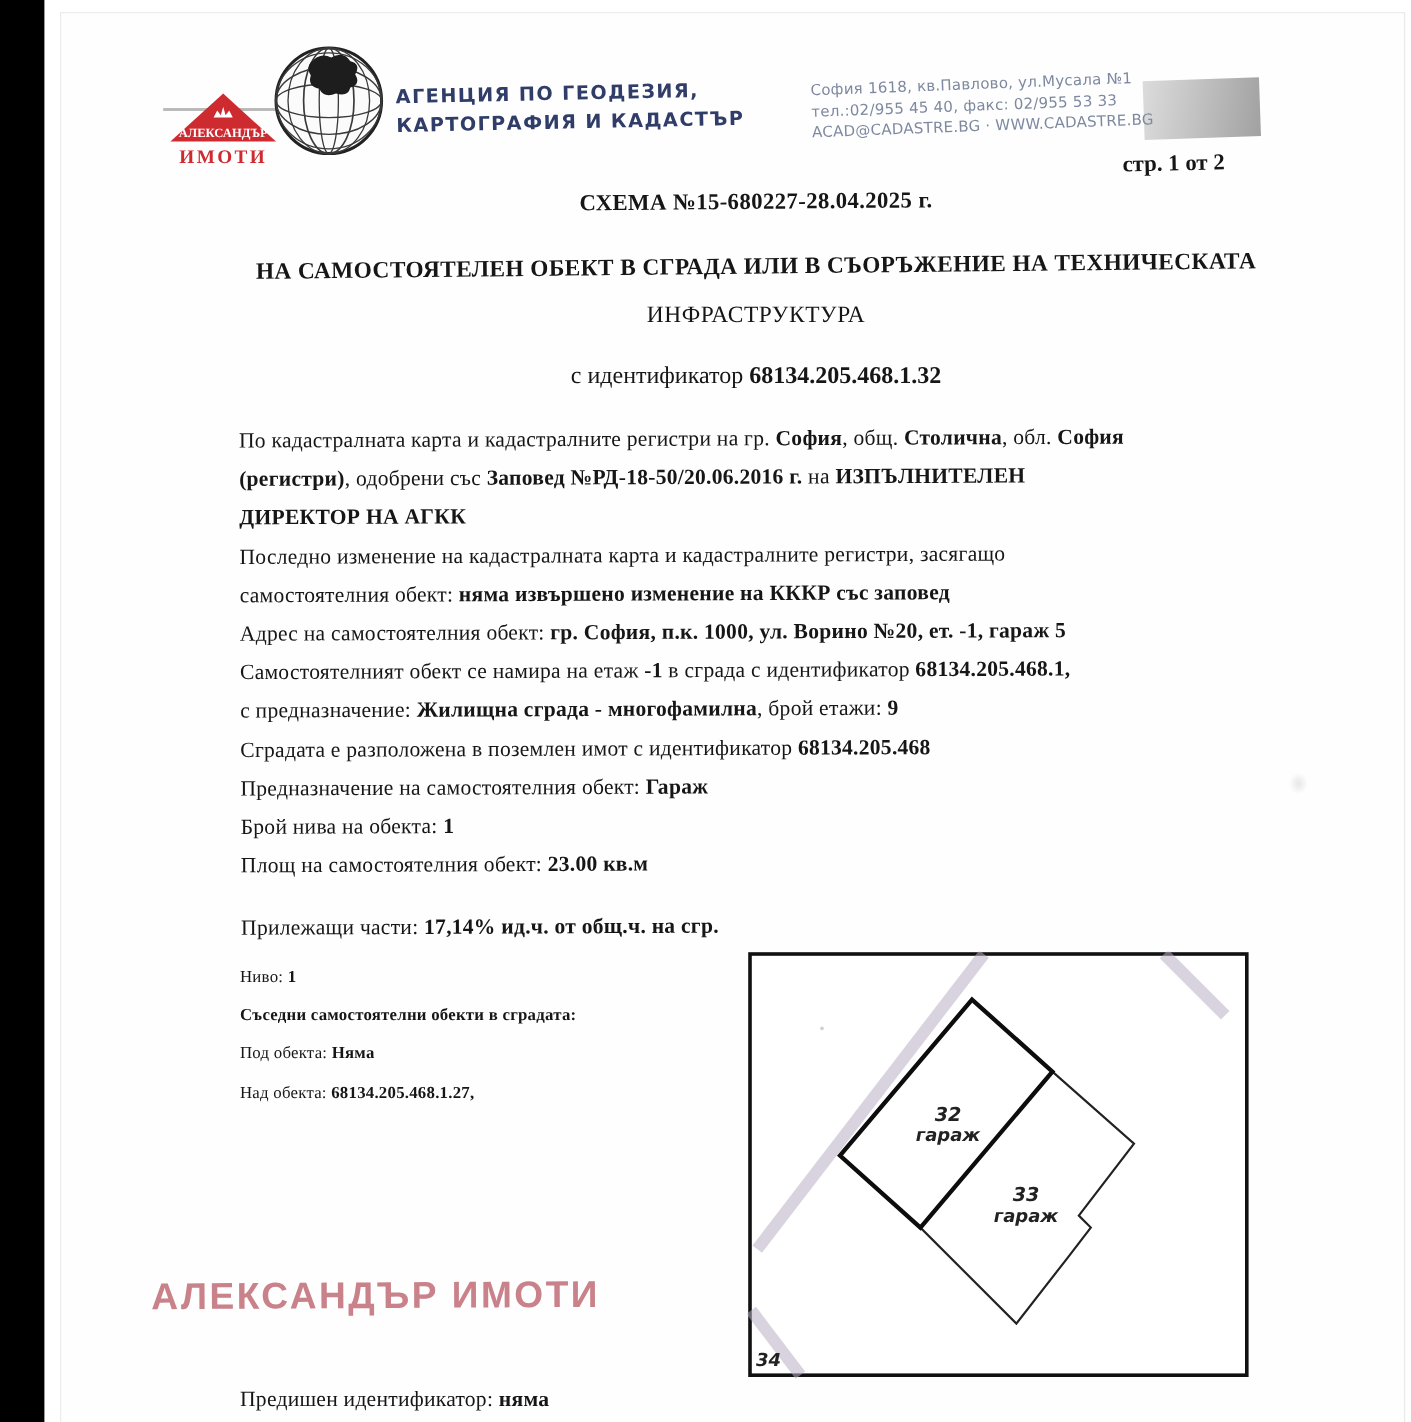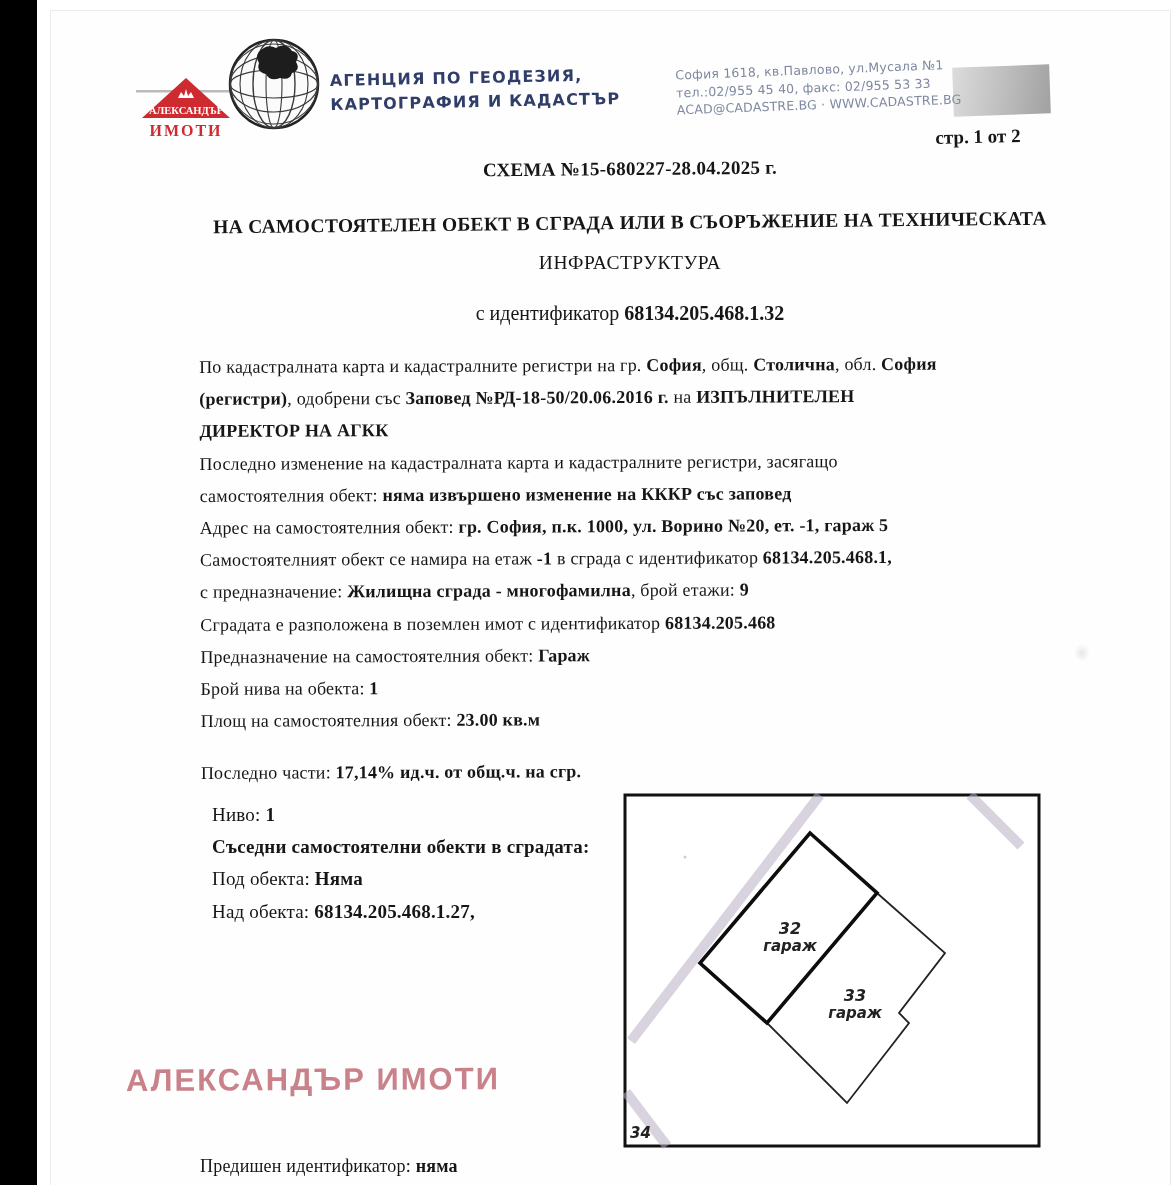--- a/index.html
+++ b/index.html
@@ -29,22 +29,22 @@
      transform:rotate(-1.3deg);}
   
   .cline{left:95px;width:1070px;text-align:center;}
   .scheme-no{top:158px;font-weight:700;font-size:19px;letter-spacing:.3px;transform:rotate(-.5deg);}
   .subtitle1{top:212px;font-weight:700;font-size:19.5px;letter-spacing:.3px;transform:rotate(-.6deg);}
   .subtitle2{top:252px;font-weight:400;font-size:19.5px;letter-spacing:.5px;}
   .identifier{top:302px;font-size:20px;}
   
   .body-text{left:200px;top:349px;width:878px;font-size:18px;line-height:32.2px;
      letter-spacing:.2px;transform:rotate(-.25deg);}
-  .neighbors{left:200px;top:799px;width:440px;font-size:19px;line-height:32.2px;
-     letter-spacing:.2px;margin-left:12px;}
+  .neighbors{left:200px;top:799px;width:440px;font-size:14px;line-height:32.2px;
+     letter-spacing:.2px;}
   .tline{white-space:nowrap;}
   .tline.gap{margin-top:20px;}
   .tline b{font-weight:700;}
   
   .diagram{left:623px;top:793px;}
   .diagram text{font-family:"DejaVu Sans",sans-serif;font-style:italic;font-weight:700;fill:#222;}
   
   .watermark{left:126px;top:1062px;font-family:"Liberation Sans",sans-serif;font-weight:700;
      font-size:31px;letter-spacing:2px;color:#c9828a;transform:rotate(-.3deg);}
   .footer-line{left:200px;top:1156px;font-size:18px;letter-spacing:.2px;text-align:center;}
@@ -101,21 +101,21 @@
     <div class="tline"><b>ДИРЕКТОР НА АГКК</b></div>
     <div class="tline"><span>Последно изменение на кадастралната карта и кадастралните регистри, засягащо</span></div>
     <div class="tline"><span>самостоятелния обект: </span><b>няма извършено изменение на КККР със заповед</b></div>
     <div class="tline"><span>Адрес на самостоятелния обект: </span><b>гр. София, п.к. 1000, ул. Ворино №20, ет. -1, гараж 5</b></div>
     <div class="tline"><span>Самостоятелният обект се намира на етаж </span><b>-1</b><span> в сграда с идентификатор </span><b>68134.205.468.1,</b></div>
     <div class="tline"><span>с предназначение: </span><b>Жилищна сграда - многофамилна</b><span>, брой етажи: </span><b>9</b></div>
     <div class="tline"><span>Сградата е разположена в поземлен имот с идентификатор </span><b>68134.205.468</b></div>
     <div class="tline"><span>Предназначение на самостоятелния обект: </span><b>Гараж</b></div>
     <div class="tline"><span>Брой нива на обекта: </span><b>1</b></div>
     <div class="tline"><span>Площ на самостоятелния обект: </span><b>23.00 кв.м</b></div>
-    <div class="tline gap"><span>Последно части: </span><b>17,14% ид.ч. от общ.ч. на сгр.</b></div>
+    <div class="tline gap"><span>Прилежащи части: </span><b>17,14% ид.ч. от общ.ч. на сгр.</b></div>
   </div>
 
 <div class="abs neighbors">
     <div class="tline"><span>Ниво: </span><b>1</b></div>
     <div class="tline"><b>Съседни самостоятелни обекти в сградата:</b></div>
     <div class="tline"><span>Под обекта: </span><b>Няма</b></div>
     <div class="tline"><span>Над обекта: </span><b>68134.205.468.1.27,</b></div>
   </div>
 
 <svg class="abs diagram" width="420" height="357" viewBox="0 0 420 357">

